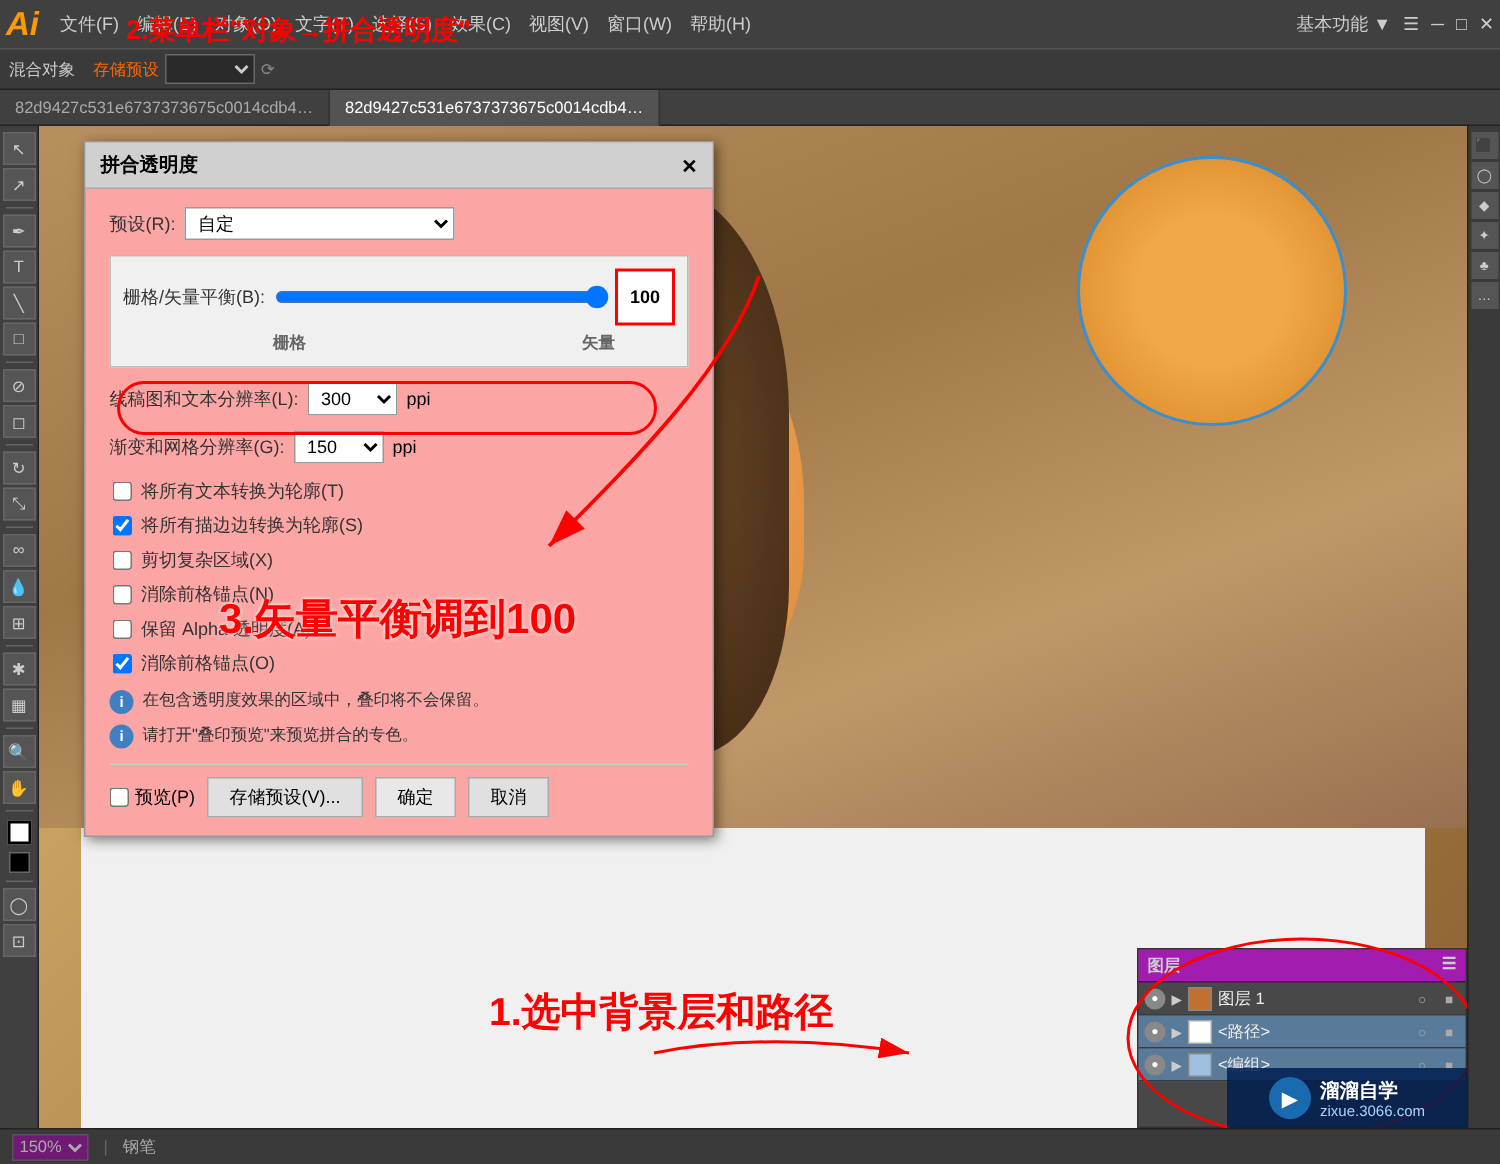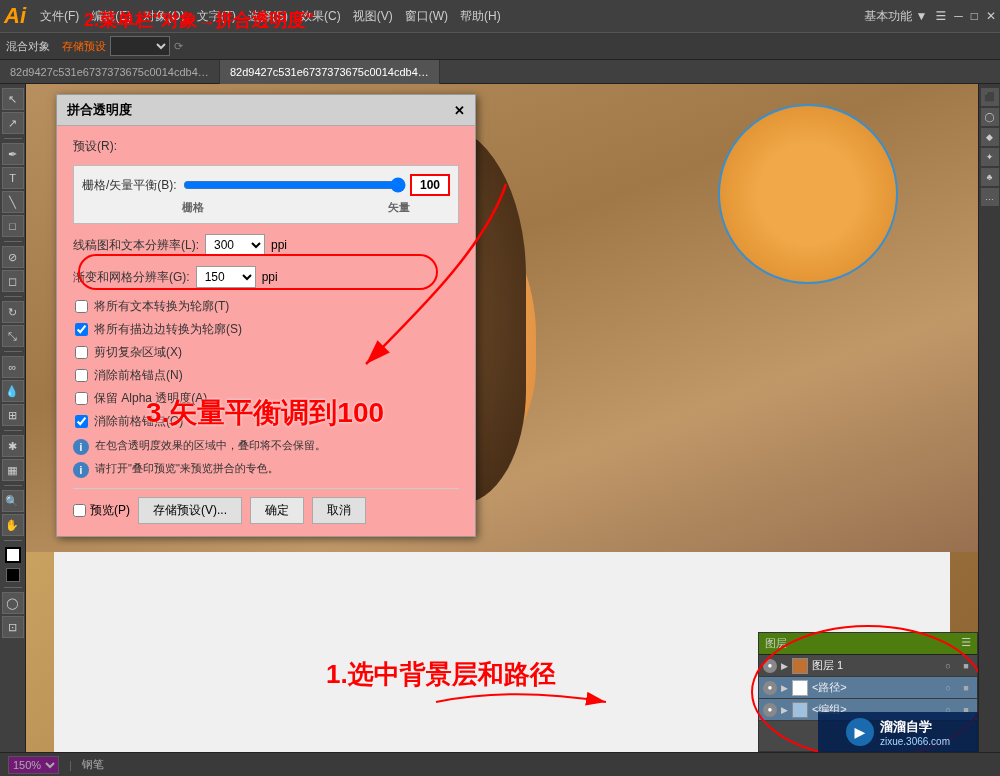--- a/index.html
+++ b/index.html
@@ -32,21 +32,21 @@
     
     #canvas-area { flex: 1; background: #535353; position: relative; overflow: hidden; }
 
     
     #dialog { position: absolute; top: 10px; left: 30px; width: 420px; background: #fca5a5; border: 1px solid #999; box-shadow: 2px 2px 8px rgba(0,0,0,0.5); z-index: 100; }
     #dialog-title { background: #d0d0d0; padding: 6px 10px; font-weight: bold; font-size: 13px; border-bottom: 1px solid #aaa; display: flex; justify-content: space-between; align-items: center; }
     #dialog-body { padding: 12px 16px; }
     .dialog-row { display: flex; align-items: center; margin-bottom: 10px; gap: 6px; }
     .dialog-row label { color: #333; font-size: 12px; }
     .dialog-row select { background: #fff; border: 1px solid #999; height: 22px; font-size: 12px; padding: 0 4px; }
-    .dialog-row input[type=text] { background: #fff; border: 1px solid #999; height: 22px; font-size: 12px; padding: 0 4px; }
+    .dialog-row input[type=text] { background: #fff; border: 1px solid #999; height: 38px; font-size: 12px; padding: 0 4px; }
     .slider-container { flex: 1; display: flex; align-items: center; gap: 4px; }
     .slider-labels { display: flex; justify-content: space-between; font-size: 11px; color: #666; font-weight: bold; }
     .dialog-checkbox-row { display: flex; align-items: center; gap: 6px; margin-bottom: 6px; padding-left: 2px; }
     .dialog-checkbox-row input[type=checkbox] { width: 13px; height: 13px; }
     .dialog-checkbox-row label { font-size: 12px; color: #333; }
     .dialog-info { display: flex; align-items: flex-start; gap: 6px; margin-bottom: 6px; }
     .info-icon { width: 16px; height: 16px; background: #4080c0; color: #fff; border-radius: 50%; display: flex; align-items: center; justify-content: center; font-size: 10px; font-weight: bold; flex-shrink: 0; margin-top: 1px; }
     .dialog-info-text { font-size: 11px; color: #333; }
     .dialog-footer { display: flex; align-items: center; gap: 8px; margin-top: 10px; padding-top: 8px; border-top: 1px solid #ccc; }
     .dialog-btn { padding: 4px 14px; background: #e0e0e0; border: 1px solid #aaa; font-size: 12px; cursor: pointer; }
@@ -58,21 +58,21 @@
     #right-panel { width: 22px; background: #3a3a3a; border-left: 1px solid #222; display: flex; flex-direction: column; align-items: center; padding-top: 4px; gap: 2px; }
     .right-btn { width: 18px; height: 18px; background: #555; display: flex; align-items: center; justify-content: center; font-size: 9px; color: #ccc; cursor: pointer; }
 
     
     #status-bar { width: 100%; height: 24px; background: #3a3a3a; display: flex; align-items: center; padding: 0 8px; color: #aaa; font-size: 11px; border-top: 1px solid #222; gap: 10px; }
     .status-zoom { display: flex; align-items: center; gap: 4px; }
     .status-zoom select { background: #2a2a2a; color: #aaa; border: 1px solid #555; height: 18px; font-size: 11px; }
 
     
     #layers-panel { position: absolute; bottom: 0; right: 0; width: 220px; height: 120px; background: #484848; border: 1px solid #333; z-index: 150; }
-    #layers-title-bar { background: #4d7c0f; padding: 3px 6px; font-size: 11px; color: #ccc; display: flex; justify-content: space-between; border-bottom: 1px solid #222; }
+    #layers-title-bar { background: #a21caf; padding: 3px 6px; font-size: 11px; color: #ccc; display: flex; justify-content: space-between; border-bottom: 1px solid #222; font-weight: bold; }
     .layer-row { display: flex; align-items: center; height: 22px; padding: 0 4px; gap: 4px; border-bottom: 1px solid #3a3a3a; }
     .layer-row.selected { background: #5a7a9a; }
     .layer-eye { width: 14px; height: 14px; background: #888; border-radius: 50%; display: flex; align-items: center; justify-content: center; font-size: 8px; color: #fff; cursor: pointer; flex-shrink: 0; }
     .layer-arrow { font-size: 9px; color: #ccc; cursor: pointer; }
     .layer-thumb { width: 16px; height: 16px; background: #666; border: 1px solid #888; display: flex; align-items: center; justify-content: center; font-size: 8px; color: #fff; flex-shrink: 0; }
     .layer-name { font-size: 11px; color: #eee; flex: 1; }
     .layer-icon { width: 14px; height: 14px; display: flex; align-items: center; justify-content: center; font-size: 9px; color: #aaa; cursor: pointer; }
 
     
     #watermark { position: absolute; bottom: 0; right: 0; width: 160px; height: 40px; background: rgba(0,30,80,0.85); display: flex; align-items: center; justify-content: center; gap: 6px; z-index: 160; }
@@ -186,20 +186,23 @@
 
     <div id="dialog">
       <div id="dialog-title">
         <span>拼合透明度</span>
         <span style="cursor:pointer;">✕</span>
       </div>
       <div id="dialog-body">
 
         <div class="dialog-row">
           <label>预设(R):</label>
+          <select style="width:180px;">
+            <option>自定</option>
+          </select>
         </div>
 
         <div style="border:1px solid #bbb; padding:8px; margin-bottom:10px; background:#f0f0f0;">
           <div class="dialog-row" style="margin-bottom:4px;">
             <label>栅格/矢量平衡(B):</label>
             <div class="slider-container">
               <input type="range" min="0" max="100" value="100" style="flex: 1 1 0%;">
               <input type="text" value="100" style="width: 40px; text-align: center; font-weight: bold; border: 2px solid rgb(255, 0, 0);">
             </div>
           </div>

